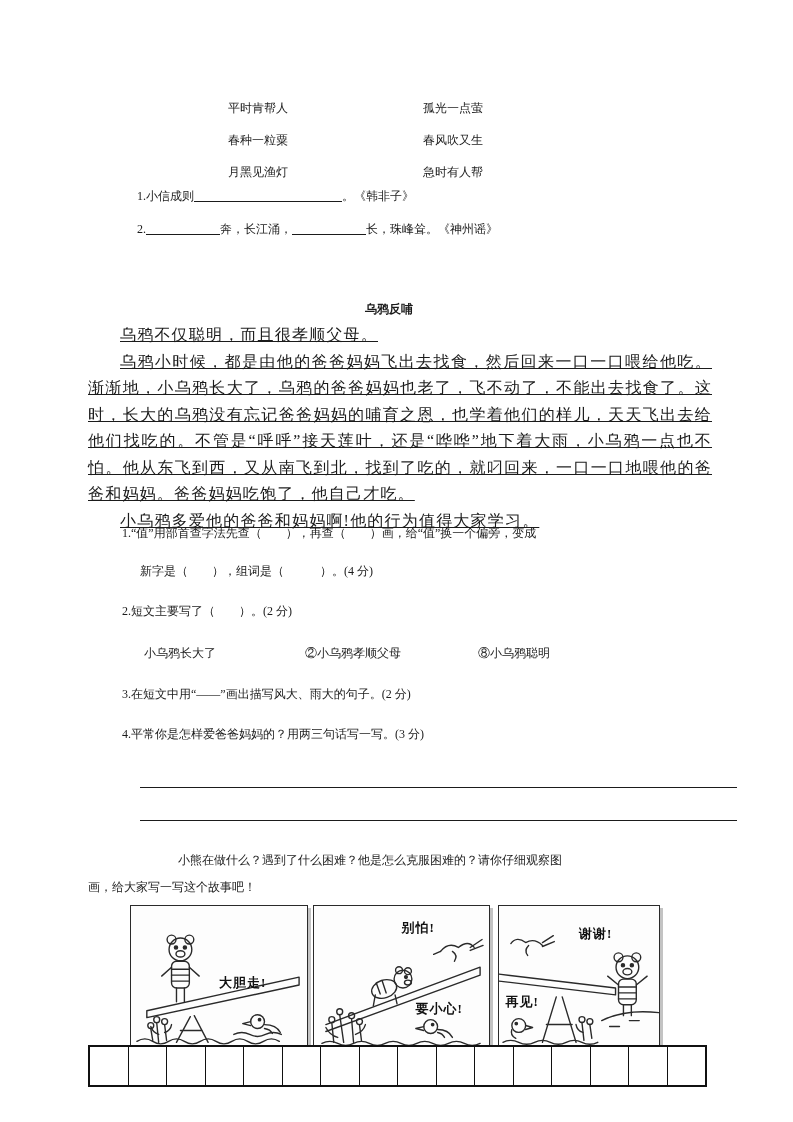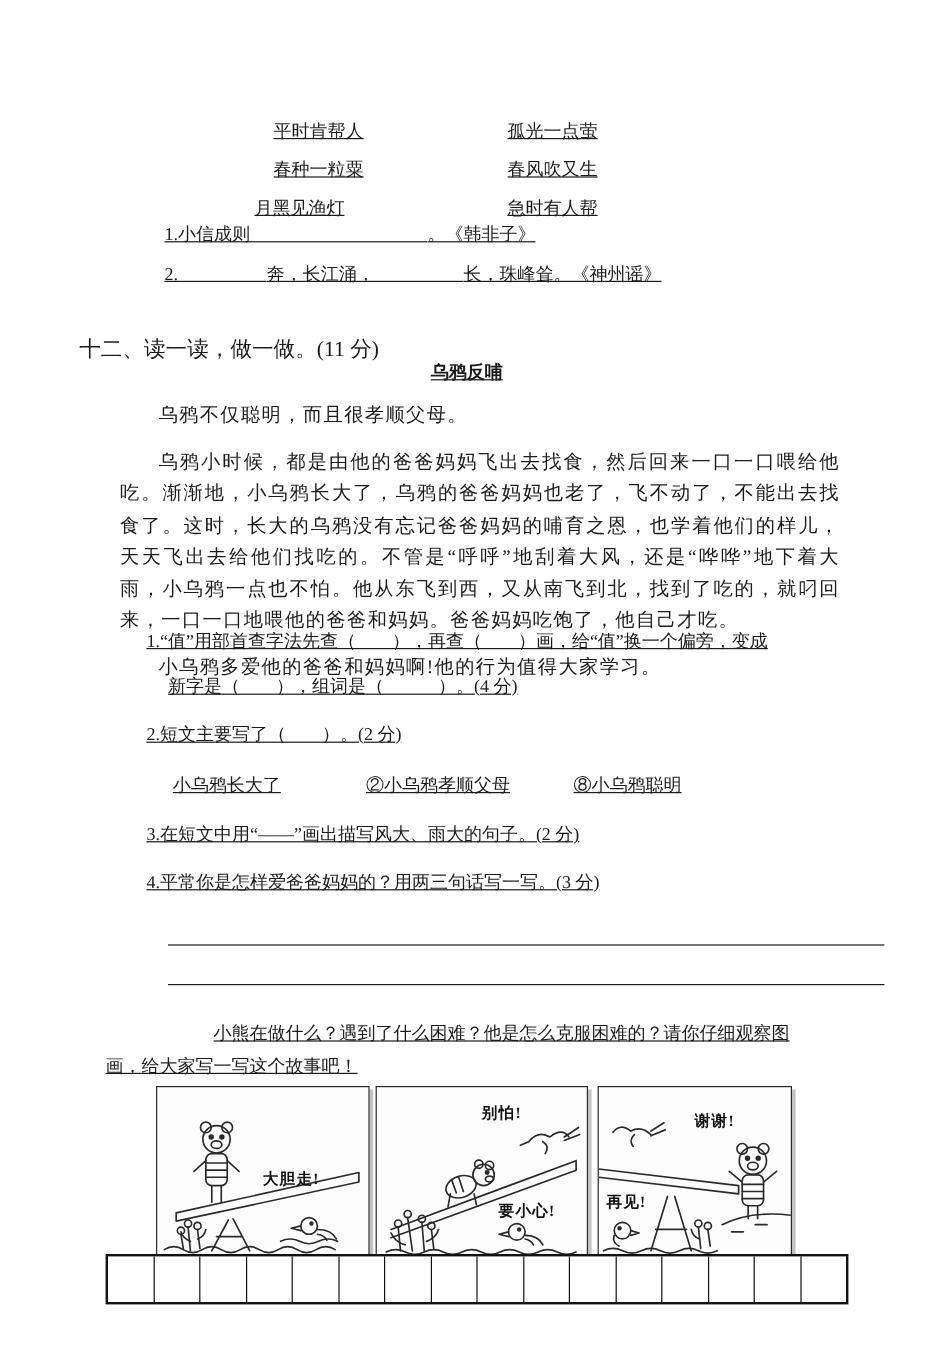--- a/index.html
+++ b/index.html
@@ -2,30 +2,30 @@
 <html><head>
 <meta charset="utf-8">
 <style>
   html,body{margin:0;padding:0;background:#ffffff;}
   .page{
     position:relative;width:793px;height:1122px;background:#ffffff;
     font-family:"Liberation Serif","DejaVu Serif",serif;color:#1b1b1b;
     margin:0 auto;overflow:hidden;
   }
   .abs{position:absolute;white-space:nowrap;}
-  .t17{font-size:15px;text-decoration:underline;}
+  .t17{font-size:12px;}
   .t18{font-size:18px;}
   .bold{font-weight:bold;}
   .blank{display:inline-block;border-bottom:1.5px solid #1b1b1b;height:15px;vertical-align:-2px;}
   .ansline{position:absolute;height:0;border-top:1.5px solid #1b1b1b;}
   .passage{
     position:absolute;left:88px;top:322px;width:624px;
     font-size:16px;line-height:26.5px;letter-spacing:1.2px;text-align:justify;
   }
-  .passage p{margin:12px;text-indent:2em;}
+  .passage p{margin:0;text-indent:2em;text-decoration:underline;}
   .panel{
     position:absolute;top:905px;height:164px;background:#fdfdfd;
     border:1.6px solid #2a2a2a;box-shadow:3px 3px 0 rgba(145,145,145,.55);
     box-sizing:border-box;
   }
   .panel svg{position:absolute;left:0;top:0;width:100%;height:100%;}
   .bubble{
     position:absolute;font-size:13px;font-weight:bold;color:#111;
     white-space:nowrap;letter-spacing:1px;
   }
@@ -39,36 +39,35 @@
 </style>
 </head>
 <body>
 
 <div class="page">
 
   <div class="abs t17" style="left:228px;top:100px">平时肯帮人</div>
   <div class="abs t17" style="left:423px;top:100px">孤光一点萤</div>
   <div class="abs t17" style="left:228px;top:132px">春种一粒粟</div>
   <div class="abs t17" style="left:423px;top:132px">春风吹又生</div>
-  <div class="abs t17" style="left:212px;top:164px">月黑见渔灯</div>
+  <div class="abs t17" style="left:228px;top:164px">月黑见渔灯</div>
   <div class="abs t17" style="left:423px;top:164px">急时有人帮</div>
 
   <div class="abs t17" style="left:137px;top:186px">
     <span>1.小信成则</span><span class="blank" style="width:148px"></span><span>。《韩非子》</span>
   </div>
   <div class="abs t17" style="left:137px;top:219px">
     <span>2.</span><span class="blank" style="width:74px"></span><span>奔，长江涌，</span><span class="blank" style="width:74px"></span><span>长，珠峰耸。《神州谣》</span>
   </div>
 
-  <div class="abs t18" style="left:66px;top:279px">十二、读一读，做一做。(11 分)</div>
   <div class="abs t17 bold" style="left:0;top:301px;width:778px;text-align:center">乌鸦反哺</div>
 
   <div class="passage">
     <p>乌鸦不仅聪明，而且很孝顺父母。</p>
-    <p>乌鸦小时候，都是由他的爸爸妈妈飞出去找食，然后回来一口一口喂给他吃。渐渐地，小乌鸦长大了，乌鸦的爸爸妈妈也老了，飞不动了，不能出去找食了。这时，长大的乌鸦没有忘记爸爸妈妈的哺育之恩，也学着他们的样儿，天天飞出去给他们找吃的。不管是“呼呼”地刮着大风，还是“哗哗”地下着大雨，小乌鸦一点也不怕。他从东飞到西，又从南飞到北，找到了吃的，就叼回来，一口一口地喂他的爸爸和妈妈。爸爸妈妈吃饱了，他自己才吃。</p>
+    <p>乌鸦小时候，都是由他的爸爸妈妈飞出去找食，然后回来一口一口喂给他吃。渐渐地，小乌鸦长大了，乌鸦的爸爸妈妈也老了，飞不动了，不能出去找食了。这时，长大的乌鸦没有忘记爸爸妈妈的哺育之恩，也学着他们的样儿，天天飞出去给他们找吃的。不管是“呼呼”接天莲叶，还是“哗哗”地下着大雨，小乌鸦一点也不怕。他从东飞到西，又从南飞到北，找到了吃的，就叼回来，一口一口地喂他的爸爸和妈妈。爸爸妈妈吃饱了，他自己才吃。</p>
     <p>小乌鸦多爱他的爸爸和妈妈啊!他的行为值得大家学习。</p>
   </div>
 
   <div class="abs t17" style="left:122px;top:525px">1.“值”用部首查字法先查（　　），再查（　　）画，给“值”换一个偏旁，变成</div>
   <div class="abs t17" style="left:140px;top:563px">新字是（　　），组词是（　　　）。(4 分)</div>
   <div class="abs t17" style="left:122px;top:603px">2.短文主要写了（　　）。(2 分)</div>
 
   <div class="abs t17" style="left:144px;top:645px">小乌鸦长大了</div>
   <div class="abs t17" style="left:305px;top:645px">②小乌鸦孝顺父母</div>
   <div class="abs t17" style="left:478px;top:645px">⑧小乌鸦聪明</div>

